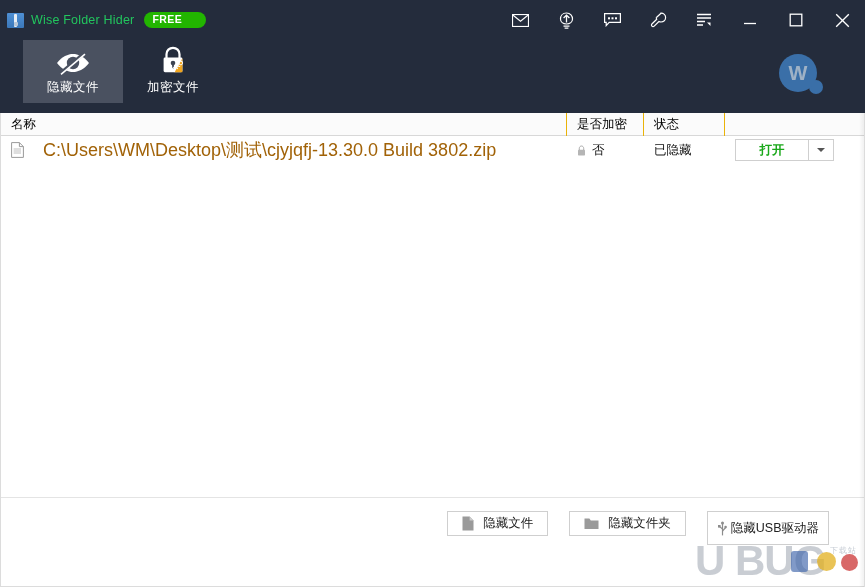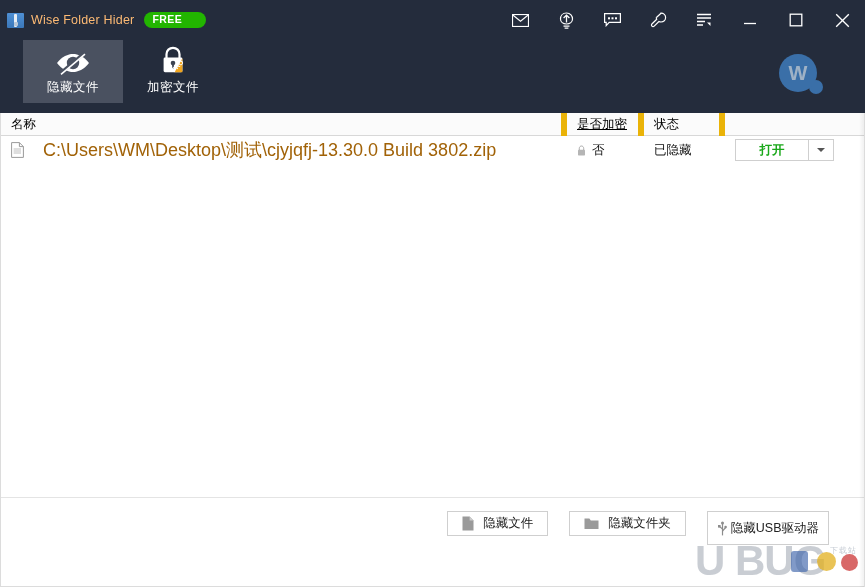--- a/index.html
+++ b/index.html
@@ -39,21 +39,21 @@
     background: #e8eef5;
     border-radius: 1px;
   }
   .app-logo::after {
     content: ""; position: absolute;
     left: 6.5px; top: 9px; width: 4px; height: 4px;
     background: #b9c8d8;
     border-radius: 1px;
   }
   .app-title {
-    color: #fdba74; font-size: 12.5px;
+    color: #22c55e; font-size: 12.5px;
     letter-spacing: .2px; white-space: nowrap;
   }
   .free-badge {
     background: #22b500; color: #ffffff;
     font-size: 10.5px; font-weight: bold;
     padding: 1px 24px 2px 8px;
     border-radius: 9px;
     letter-spacing: .4px;
     line-height: 13px;
     margin-left: 3px;
@@ -116,25 +116,25 @@
     position: absolute; top: 113px; left: 1px;
     width: 863px; height: 23px;
     background: #fbfbfb;
     border-bottom: 1px solid #d8d8d8;
     display: flex;
   }
   .th {
     height: 23px; line-height: 22px;
     font-size: 12.5px; color: #000000;
     padding-left: 10px;
-    border-right: 6px solid #eab308;
+    border-right: 1px solid #eab308;
     overflow: hidden; white-space: nowrap;
   }
   .th.c-name   { width: 566px; }
-  .th.c-enc    { width: 77px; text-decoration: underline; }
+  .th.c-enc    { width: 77px; }
   .th.c-status { width: 81px; }
   .th.c-act    { width: 126px; }
   .th.c-pad    { flex: 1; border-right: none; }
 
   .table-body {
     position: absolute; top: 136px; left: 1px;
     width: 863px; height: 360px;
     background: #ffffff;
   }
   .row {

